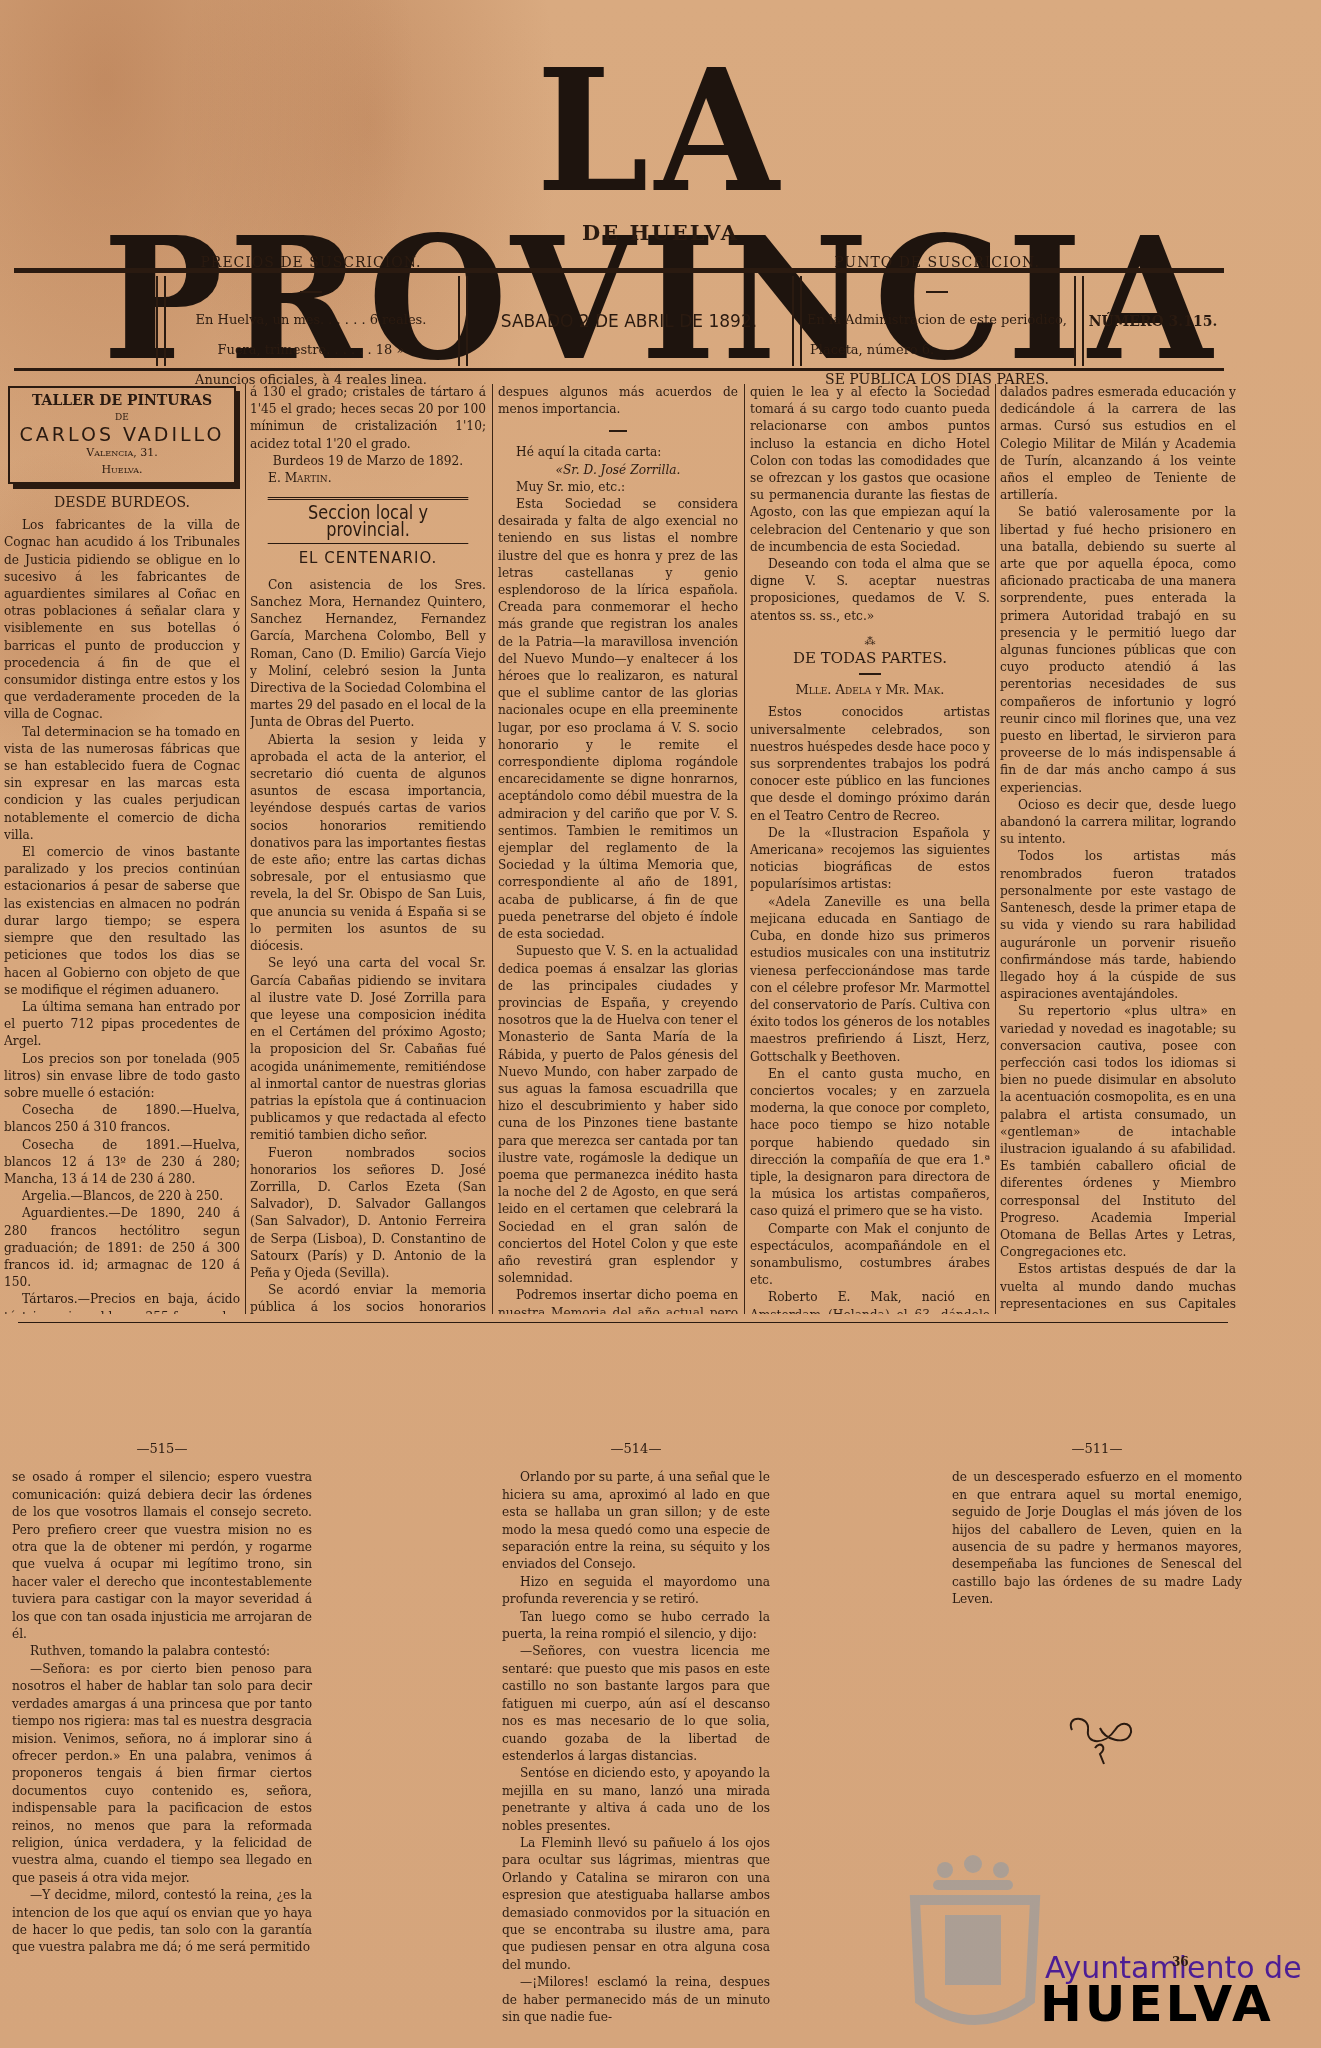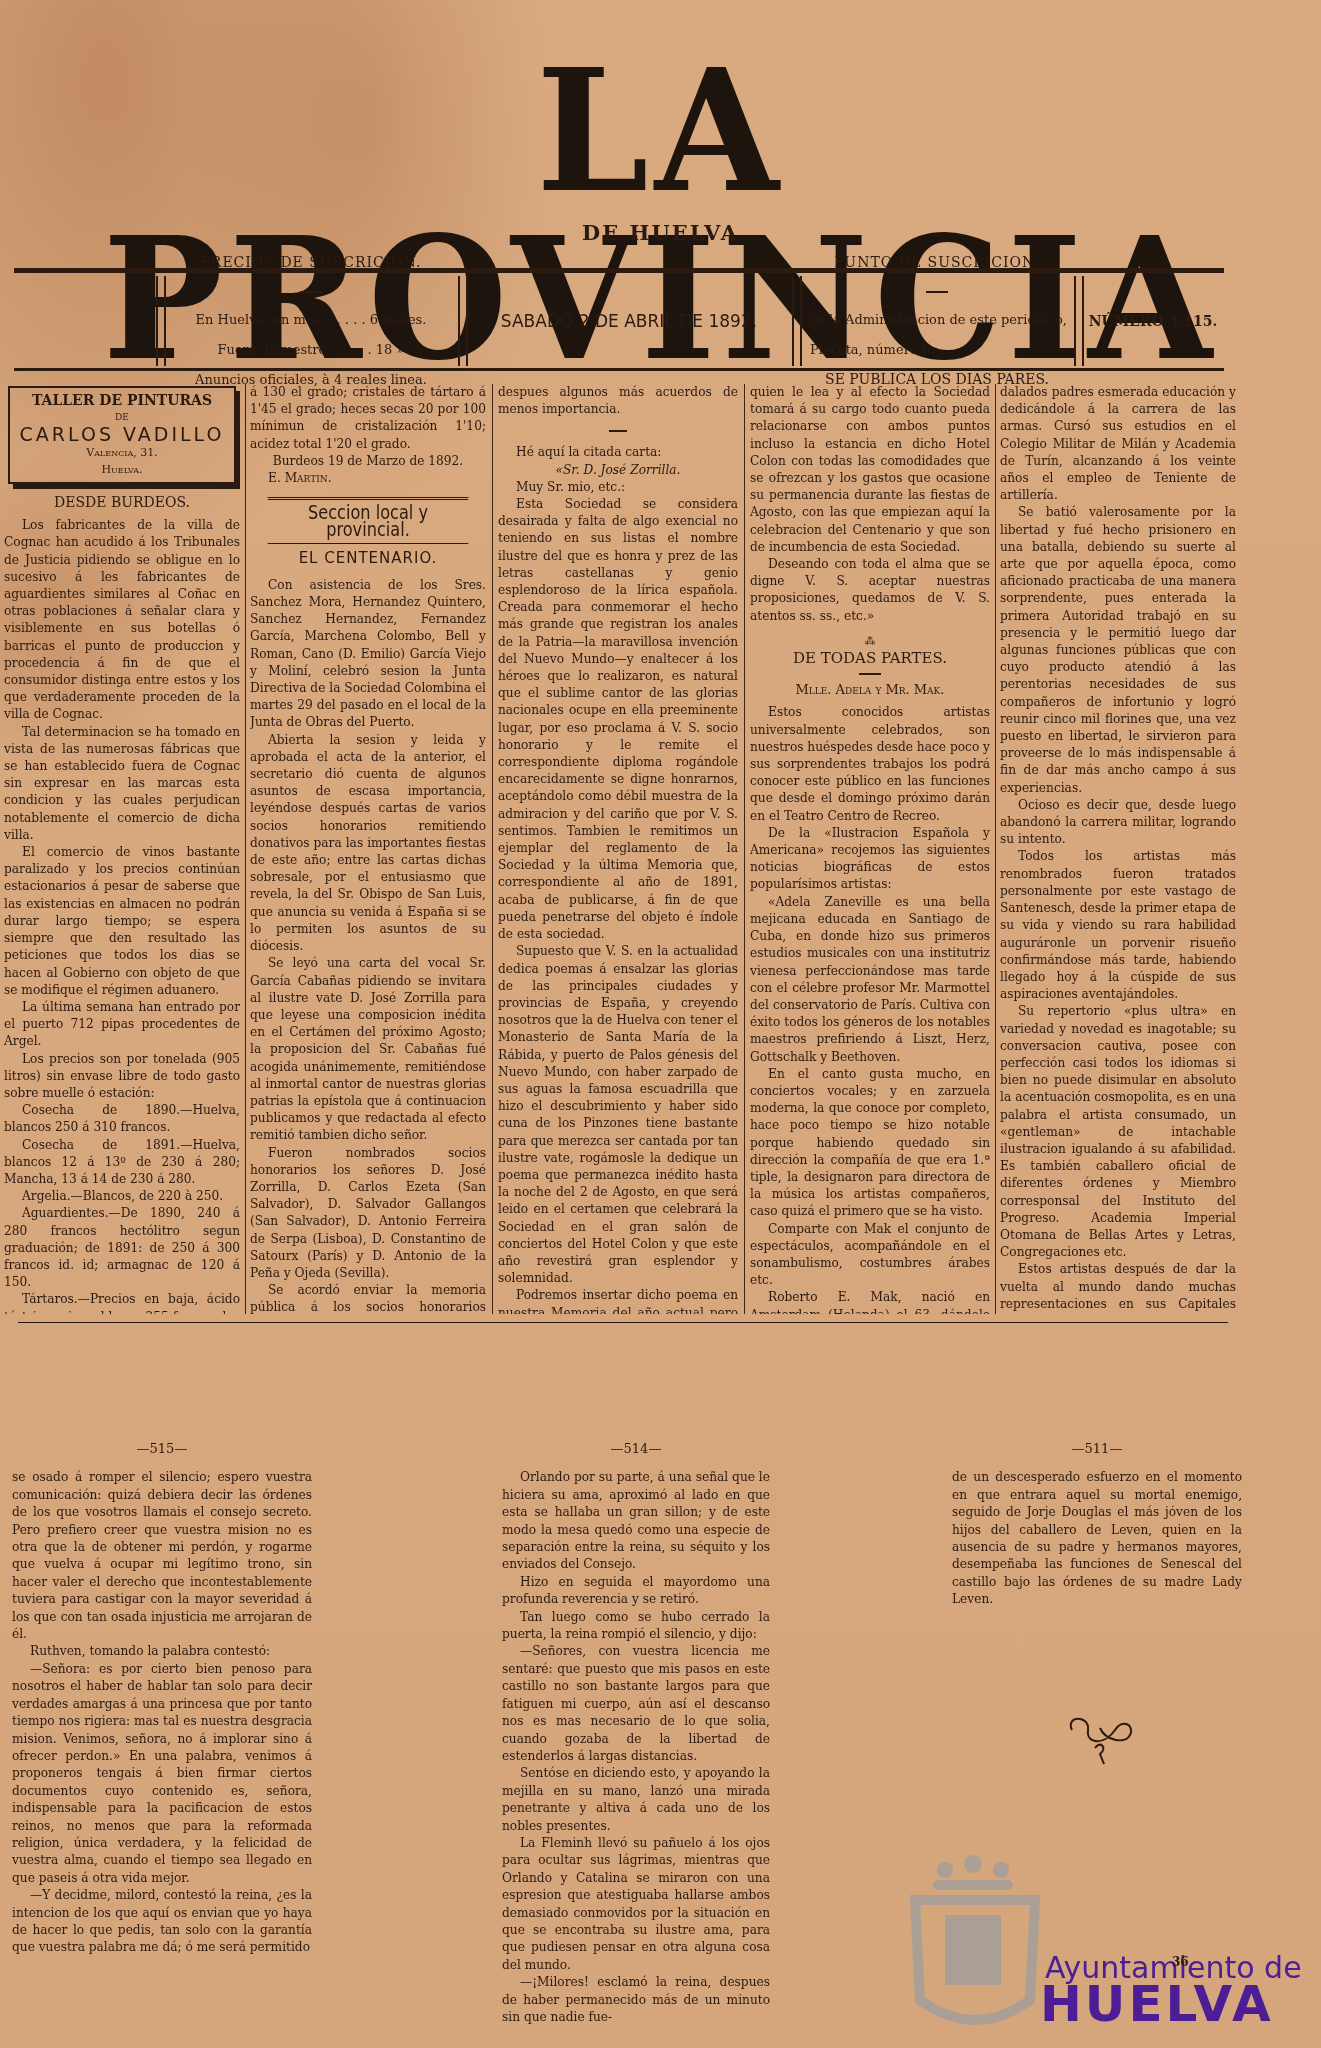--- a/index.html
+++ b/index.html
@@ -39,21 +39,21 @@
   .adbox .l3 { font-family:"DejaVu Sans", sans-serif; font-size:19px; letter-spacing:3px; }
   .adbox .l4 { display:flex; justify-content:space-between; font-size:11px; font-variant:small-caps;flex-direction:column; }
   .hd { text-align:center; font-size:14px; margin:4px 0 6px; }
   .section-title { font-family:"DejaVu Sans", sans-serif; font-size:19px; text-align:center; border-top:3px double #2a1a10; border-bottom:1px solid #2a1a10; padding:4px 0; margin:10px 0 6px; transform:scaleX(.85); }
   .centro { font-family:"DejaVu Sans", sans-serif; font-size:15px; text-align:center; letter-spacing:1px; margin-bottom:10px; }
   .lower { position:absolute; top:1440px; font-size:12.2px; line-height:17.4px; text-align:justify; }
   .lower p { margin:0; text-indent:18px; }
   .pnum { text-align:center; font-size:13px; margin-bottom:12px; }
   .watermark { position:absolute; left:905px; top:1840px; width:340px; height:200px; opacity:.55; }
   .wm-text1 { position:absolute; left:1045px; top:1950px; font-family:"DejaVu Sans", sans-serif; font-size:30px; color:#4c1d95; }
-  .wm-text2 { position:absolute; left:1040px; top:1975px; font-family:"DejaVu Sans", sans-serif; font-size:50px; font-weight:bold; color:#4c1d95; letter-spacing:3px; }
+  .wm-text2 { position:absolute; left:1040px; top:1975px; font-family:"DejaVu Sans", sans-serif; font-size:50px; font-weight:bold; color:#000000; letter-spacing:3px; }
   .stamp { position:absolute; left:1172px; top:1955px; font-size:12px; font-weight:bold; }
 </style>
 </head>
 <body>
 
 <div class="abs masthead">LA PROVINCIA</div>
 <div class="abs subhead">DE HUELVA</div>
 
 <div class="abs rule-thick" style="left:14px;top:268px;width:1210px;"></div>
 

